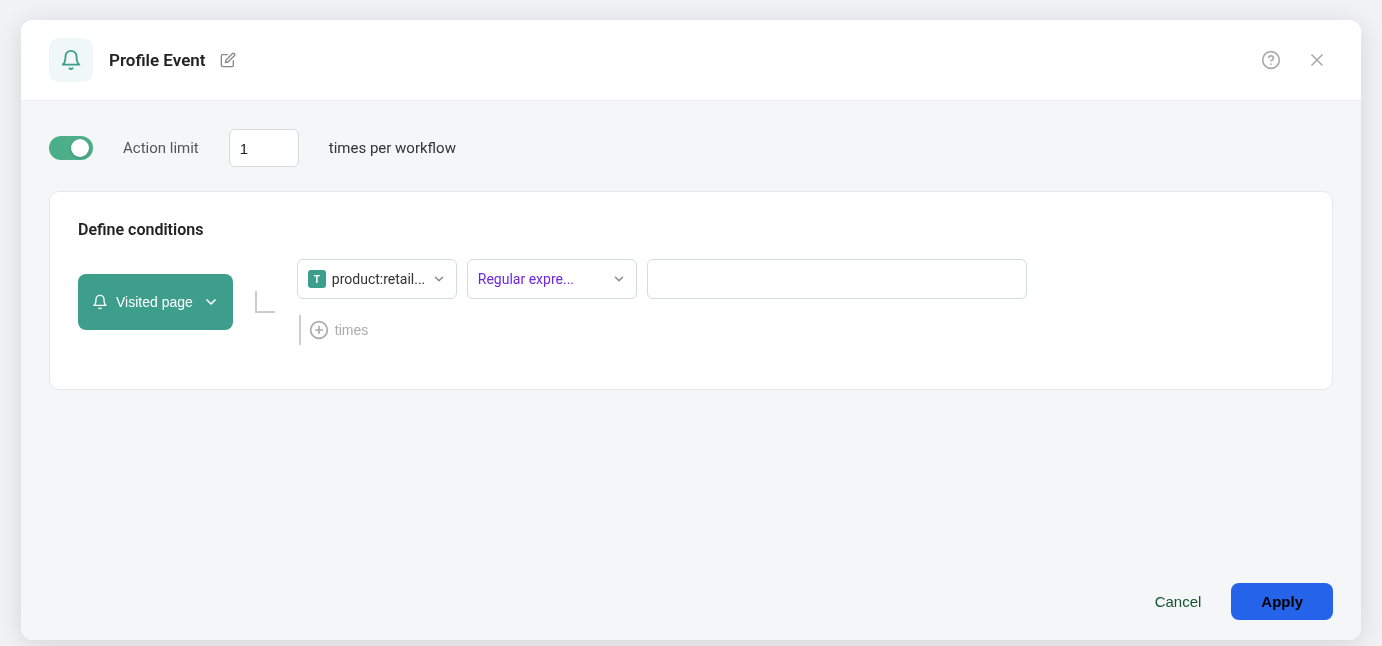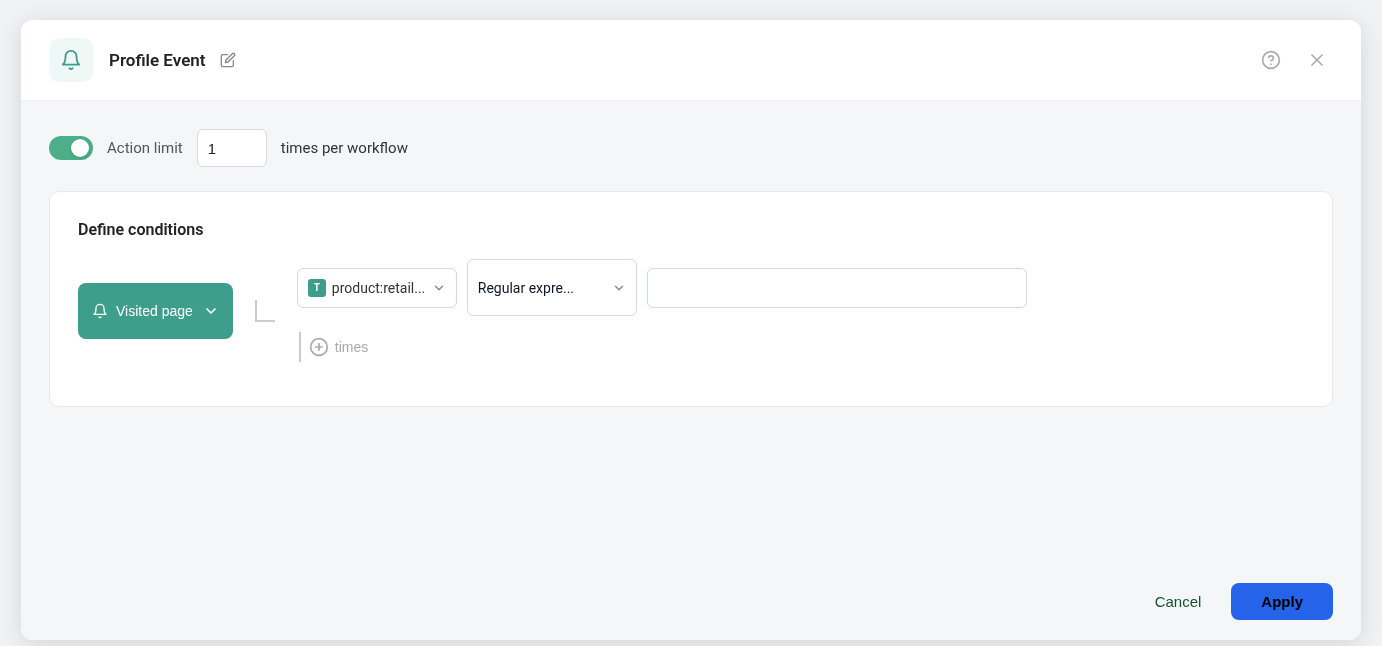--- a/index.html
+++ b/index.html
@@ -93,21 +93,21 @@
     .modal-body {
       flex: 1;
       padding: 28px 28px 0 28px;
       background: #f5f6f8;
     }
 
     
     .action-limit-row {
       display: flex;
       align-items: center;
-      gap: 14px;
+      gap: 30px;
       margin-bottom: 24px;
     }
     
     .toggle-wrap {
       position: relative;
       width: 44px;
       height: 24px;
     }
     .toggle-wrap input {
       opacity: 0;
@@ -234,26 +234,26 @@
       display: flex;
       align-items: center;
       justify-content: center;
       color: white;
       font-size: 10px;
       font-weight: 700;
       flex-shrink: 0;
     }
     .operator-select {
       min-width: 170px;
-      height: 57px;
+      height: 40px;
       border: 1px solid #d5d9e0;
       border-radius: 6px;
       padding: 0 10px;
       font-size: 14px;
-      color: #0f172a;
+      color: #6d28d9;
       background: #fff;
       cursor: pointer;
       display: flex;
       align-items: center;
       gap: 6px;
     }
     .value-input {
       height: 40px;
       width: 380px;
       border: 1px solid #d5d9e0;

